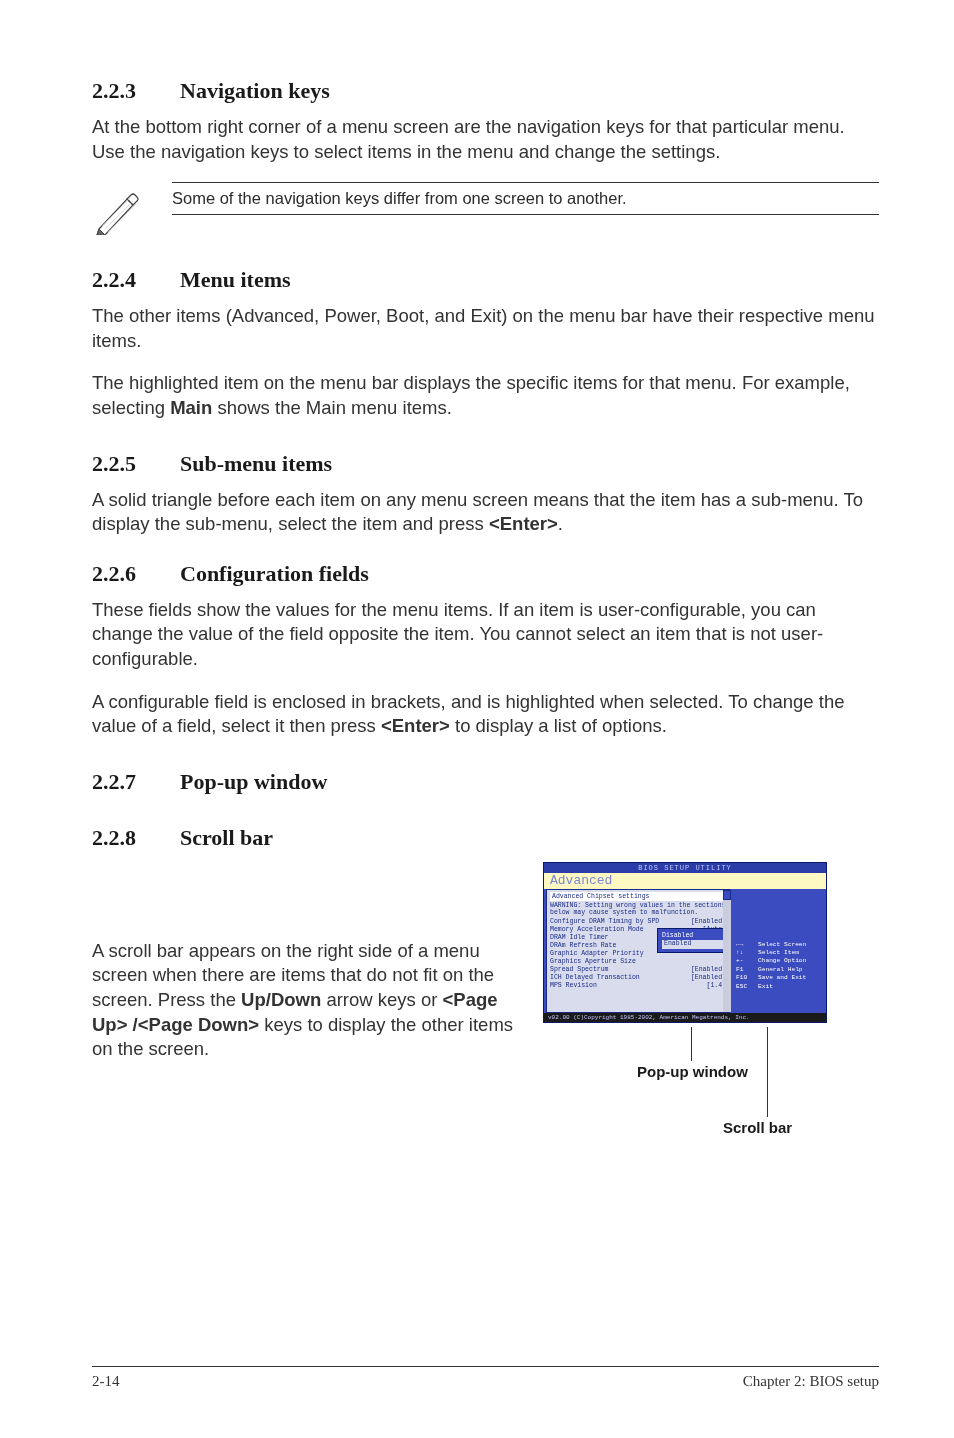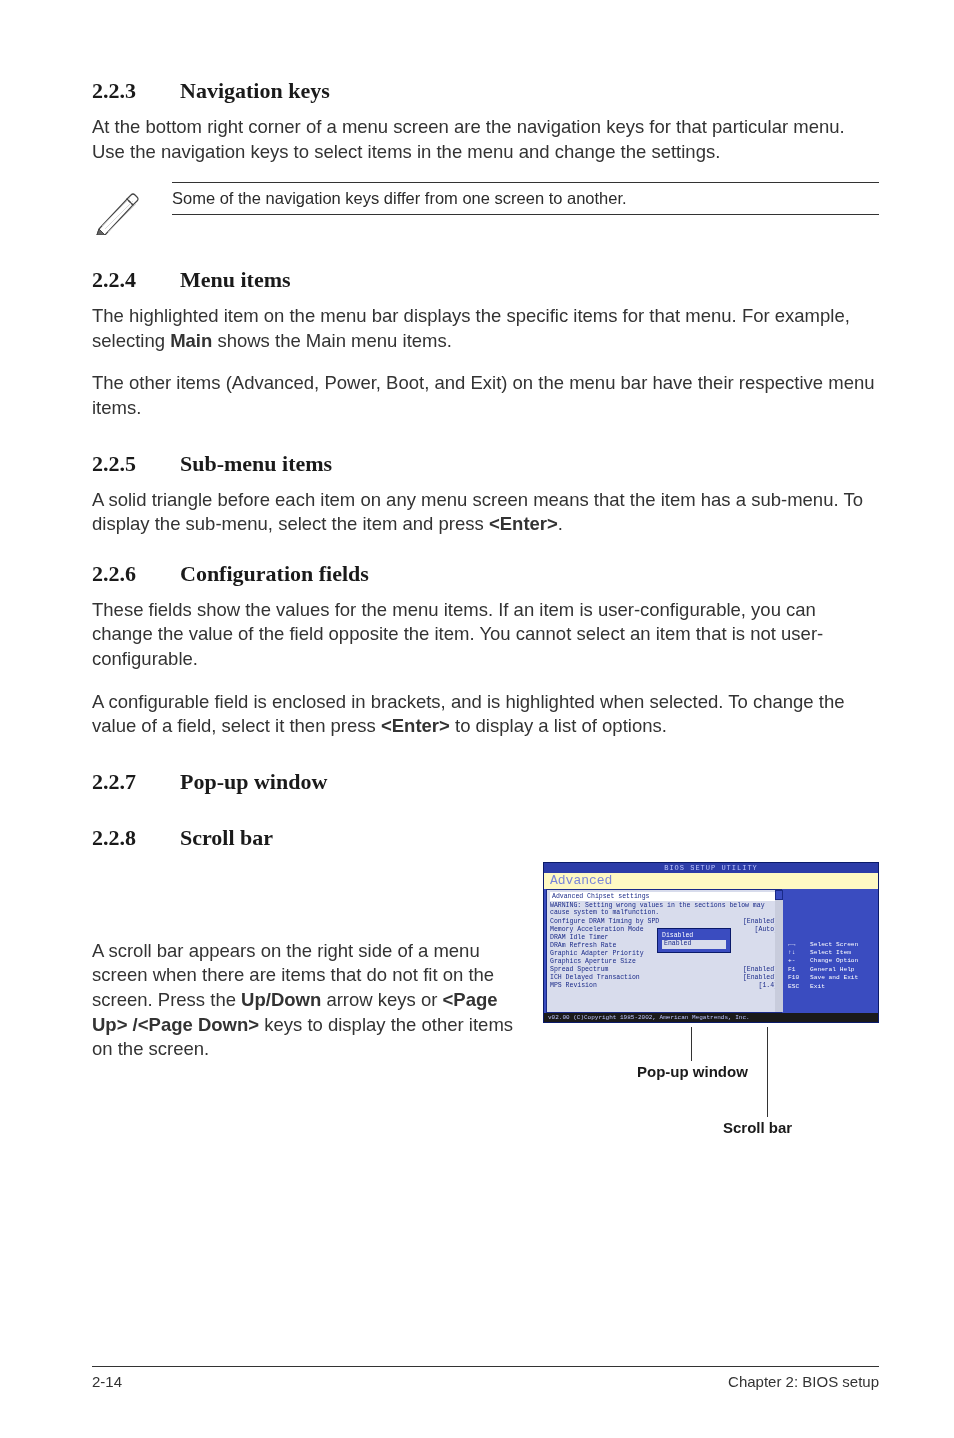--- a/index.html
+++ b/index.html
@@ -48,21 +48,21 @@
     font-size: 16.5px;
     padding: 6px 0;
     border-top: 1px solid #333;
     border-bottom: 1px solid #333;
     margin-left: 12px;
   }
   .scroll-row { display:flex; gap: 8px; align-items:center; }
   .scroll-text { flex:1; }
   .bios-wrap { flex: 0 0 336px; }
   .bios {
-    width: 336px;
+    width: 284px;
     border: 1px solid #0a1a6a;
     background: #3a4cc0;
     font-family: "Courier New", monospace;
     font-size: 6.5px;
     color: #fff;
     position: relative;
   }
   .bios-title {
     background:#2c3ca8;
     text-align:center;
@@ -121,20 +121,21 @@
 
   .footer {
     position:absolute;
     left:92px; right:75px;
     bottom:48px;
     border-top:1px solid #333;
     padding-top:6px;
     display:flex; justify-content:space-between;
     font-size:15px;
     color:#333;
+    font-family:Liberation Serif, serif;
   }
 </style>
 </head>
 <body>
 
 <div class="section">
   <h2><span class="num">2.2.3</span><span>Navigation keys</span></h2>
   <p>At the bottom right corner of a menu screen are the navigation keys for that particular menu. Use the navigation keys to select items in the menu and change the settings.</p>
   <div class="callout">
     <div class="icon">
@@ -144,22 +145,22 @@
         <path d="M9 41 L37 13 M12 44 L40 16 M15 47 L43 19" stroke="#ccc" stroke-width="0.7" fill="none"></path>
         <path d="M6 44 L12 50 L4 50 Z" fill="#666" stroke="#444" stroke-width="1"></path>
       </svg>
     </div>
     <div class="text">Some of the navigation keys differ from one screen to another.</div>
   </div>
 </div>
 
 <div class="section">
   <h2><span class="num">2.2.4</span><span>Menu items</span></h2>
+  <p>The other items (Advanced, Power, Boot, and Exit) on the menu bar have their respective menu items.</p>
   <p><span>The highlighted item on the menu bar displays the specific items for that menu. For example, selecting </span><b>Main</b><span> shows the Main menu items.</span></p>
-  <p>The other items (Advanced, Power, Boot, and Exit) on the menu bar have their respective menu items.</p>
 </div>
 
 <div class="section tight">
   <h2><span class="num">2.2.5</span><span>Sub-menu items</span></h2>
   <p><span>A solid triangle before each item on any menu screen means that the item has a sub-menu. To display the sub-menu, select the item and press </span><b>&lt;Enter&gt;</b><span>.</span></p>
 </div>
 
 <div class="section">
   <h2><span class="num">2.2.6</span><span>Configuration fields</span></h2>
   <p>These fields show the values for the menu items. If an item is user-configurable, you can change the value of the field opposite the item. You cannot select an item that is not user-configurable.</p>

